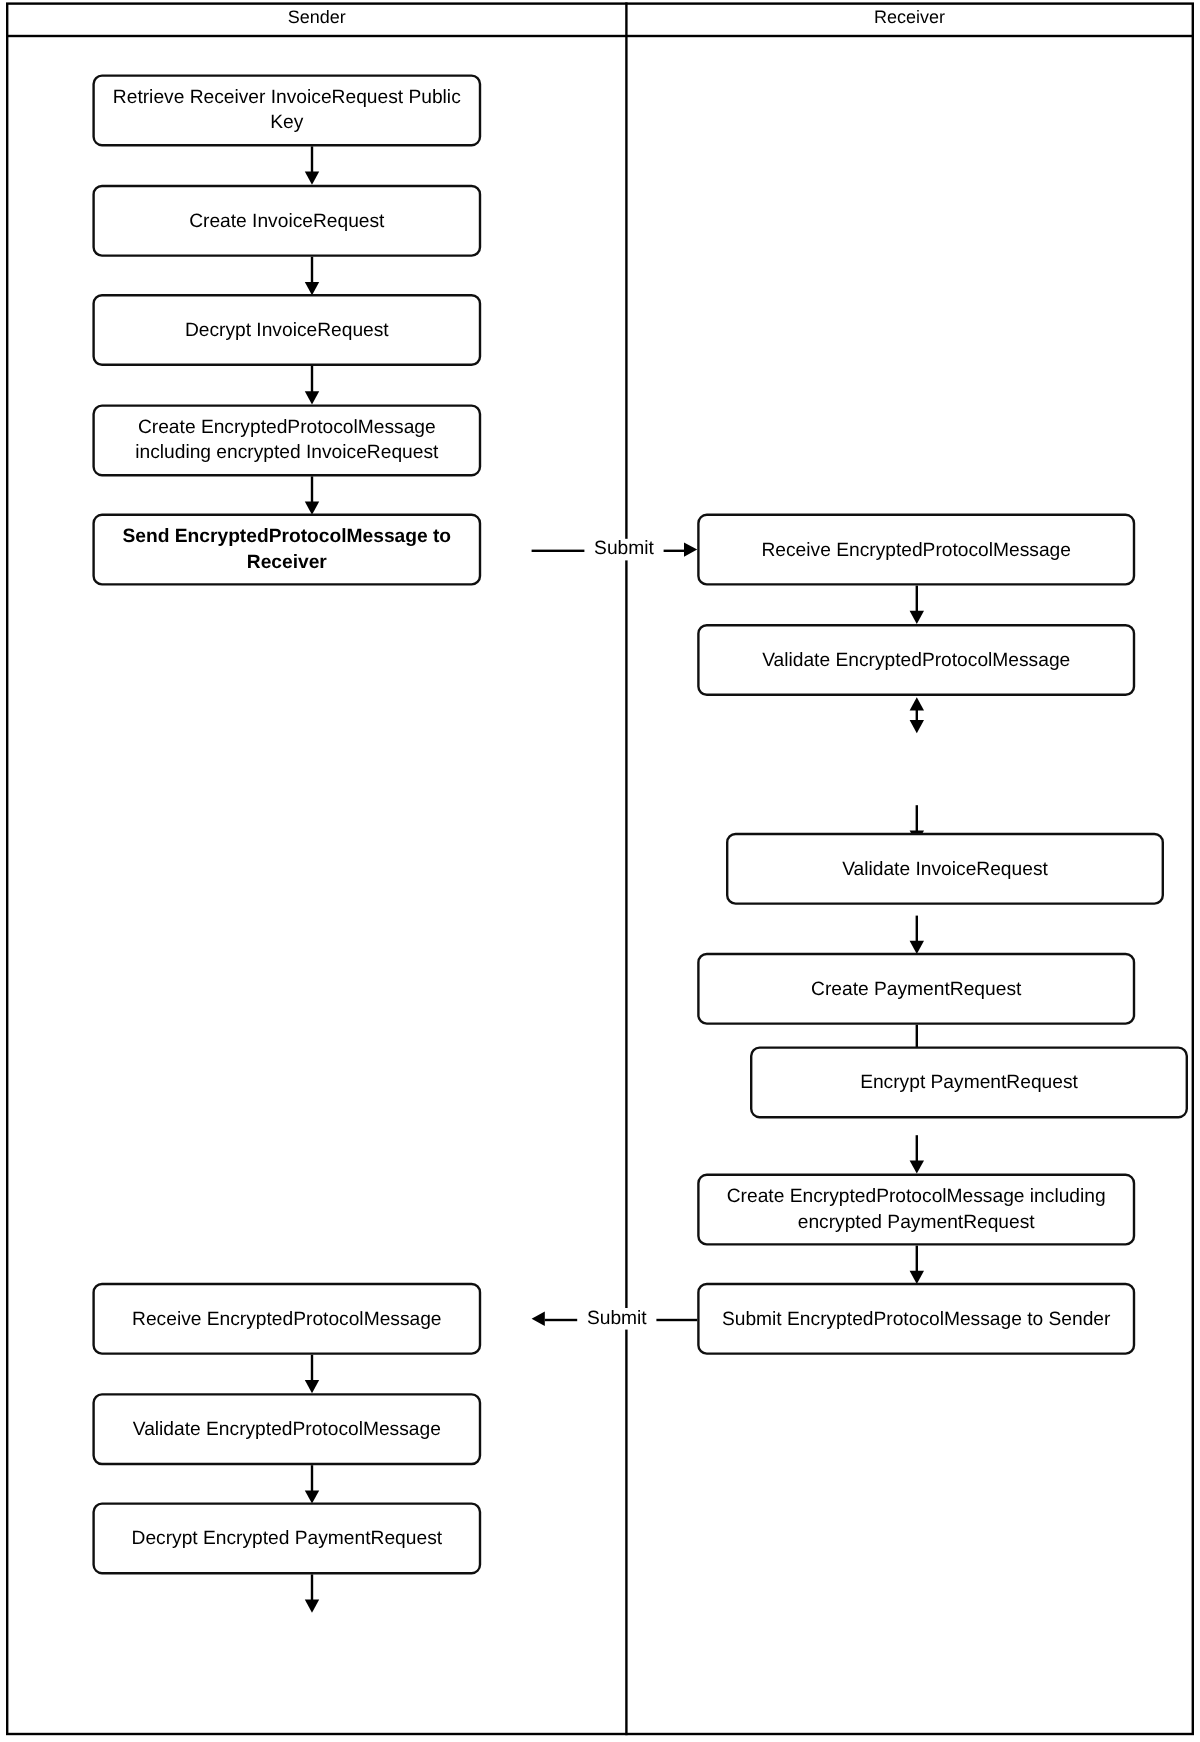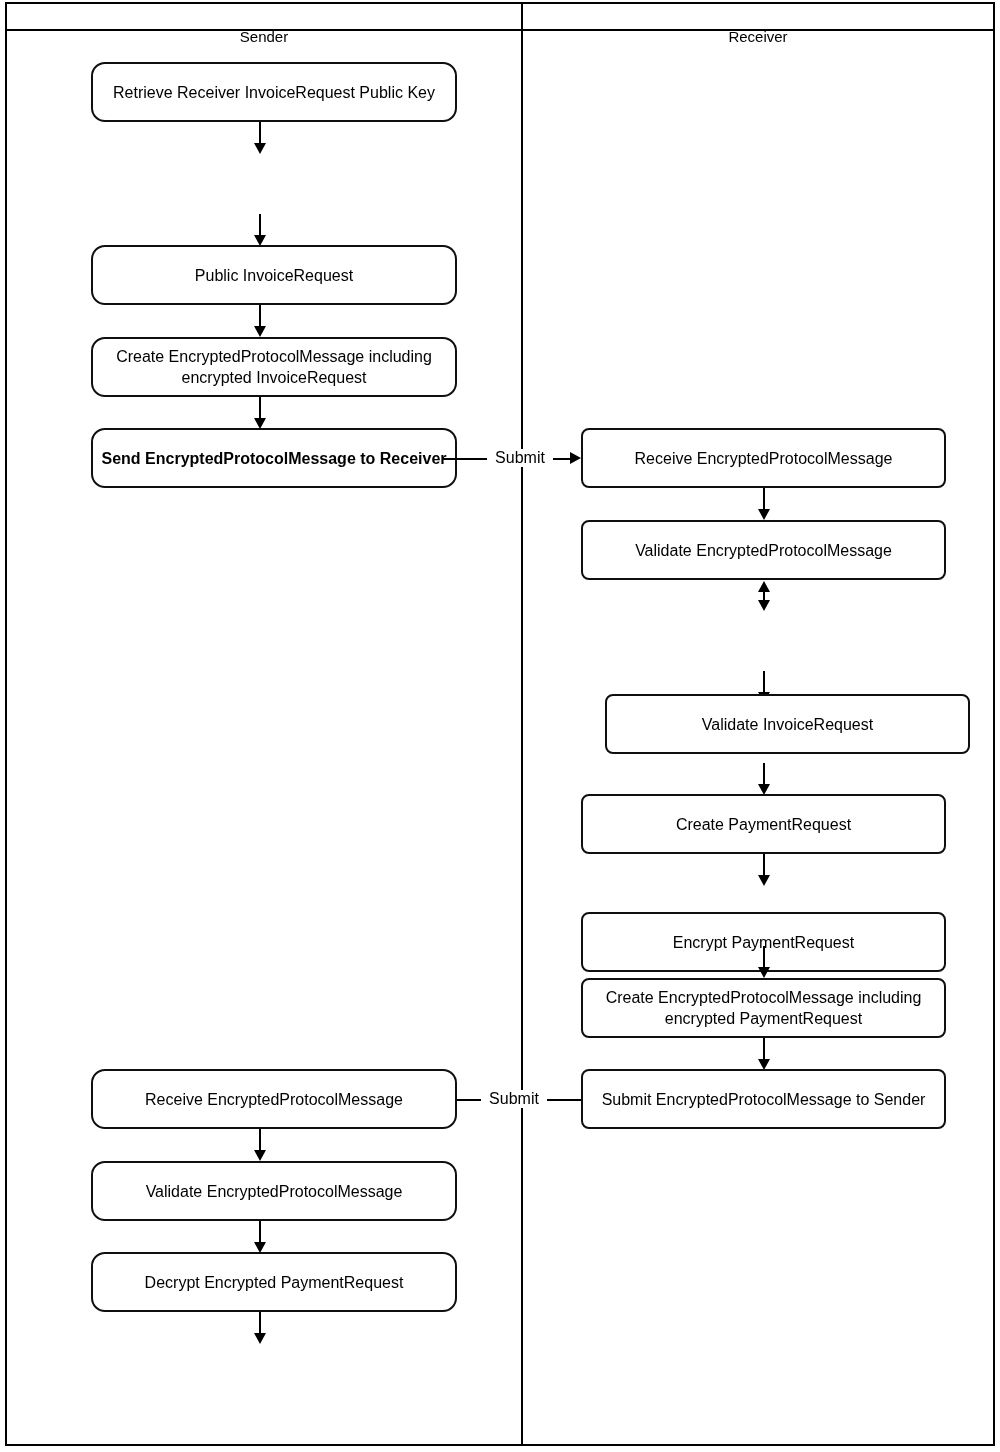--- a/index.html
+++ b/index.html
@@ -48,21 +48,20 @@
   }
   .lane-title {
     position: absolute;
     top: 3px;
     height: 24px;
     line-height: 24px;
     text-align: center;
     font-size: 15px;
     color: #000000;
     white-space: nowrap;
-    margin-top: 22px;
   }
   .lane-title.sender   { left: 7px;   width: 514px; }
   .lane-title.receiver { left: 523px; width: 470px; }
 
   
   .node {
     position: absolute;
     box-sizing: border-box;
     border: 2px solid #0f0f0f;
     border-radius: 8px;
@@ -70,21 +69,21 @@
     display: flex;
     align-items: center;
     justify-content: center;
     text-align: center;
     font-size: 16px;
     line-height: 21px;
     color: #000000;
     padding: 2px 8px;
     height: 60px;
   }
-  .node.lane-left  { left: 91px;  width: 366px; border-radius: 14px; }
+  .node.lane-left  { left: 77px;  width: 324px; }
   .node.lane-right { left: 581px; width: 365px; }
 
   
   .vconn {
     position: absolute;
     width: 0;
     border-left: 2px solid #000000;
   }
   .arrowhead-down,
   .arrowhead-up {
@@ -135,25 +134,26 @@
   <div class="lane-divider"></div>
 
   <div class="lane-title sender">Sender</div>
   <div class="lane-title receiver">Receiver</div>
 
   <div class="node lane-left" style="top:62px;">Retrieve Receiver InvoiceRequest Public Key</div>
 
   <div class="vconn" style="left:259px; top:122px; height:22px;"></div>
   <div class="arrowhead-down" style="left:254px; top:143px;"></div>
 
+  <div class="node lane-left" style="top:154px;">Create InvoiceRequest</div>
 
   <div class="vconn" style="left:259px; top:214px; height:22px;"></div>
   <div class="arrowhead-down" style="left:254px; top:235px;"></div>
 
-  <div class="node lane-left" style="top:245px;">Public InvoiceRequest</div>
+  <div class="node lane-left" style="top:245px;">Decrypt InvoiceRequest</div>
 
   <div class="vconn" style="left:259px; top:305px; height:22px;"></div>
   <div class="arrowhead-down" style="left:254px; top:326px;"></div>
 
   <div class="node lane-left" style="top:337px;text-align:center;">Create EncryptedProtocolMessage including encrypted InvoiceRequest</div>
 
   <div class="vconn" style="left:259px; top:397px; height:22px;"></div>
   <div class="arrowhead-down" style="left:254px; top:418px;"></div>
 
   <div class="node lane-left" style="top:428px;font-weight:bold;">Send EncryptedProtocolMessage to Receiver</div>
@@ -180,21 +180,21 @@
   <div class="node lane-right" style="top:694px;margin-left:24px;">Validate InvoiceRequest</div>
 
   <div class="vconn" style="left:763px; top:763px; height:22px;"></div>
   <div class="arrowhead-down" style="left:758px; top:784px;"></div>
 
   <div class="node lane-right" style="top:794px;">Create PaymentRequest</div>
 
   <div class="vconn" style="left:763px; top:854px; height:22px;"></div>
   <div class="arrowhead-down" style="left:758px; top:875px;"></div>
 
-  <div class="node lane-right" style="top:912px;">Encrypt PaymentRequest</div>
+  <div class="node lane-right" style="top:872px;margin-left:44px;">Encrypt PaymentRequest</div>
 
   <div class="vconn" style="left:763px; top:946px; height:22px;"></div>
   <div class="arrowhead-down" style="left:758px; top:967px;"></div>
 
   <div class="node lane-right" style="top:978px;">Create EncryptedProtocolMessage including encrypted PaymentRequest</div>
 
   <div class="vconn" style="left:763px; top:1038px; height:22px;"></div>
   <div class="arrowhead-down" style="left:758px; top:1059px;"></div>
 
   <div class="node lane-right" style="top:1069px;">Submit EncryptedProtocolMessage to Sender</div>

